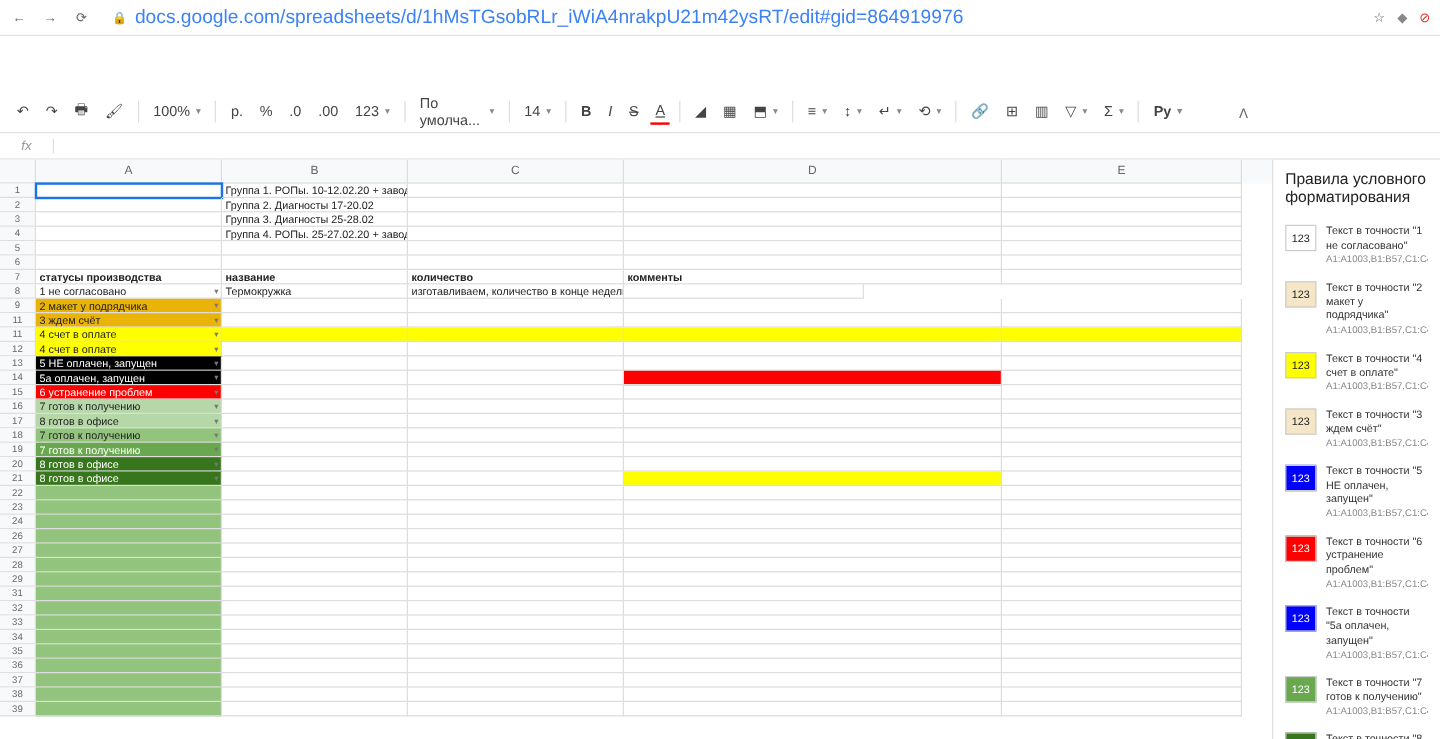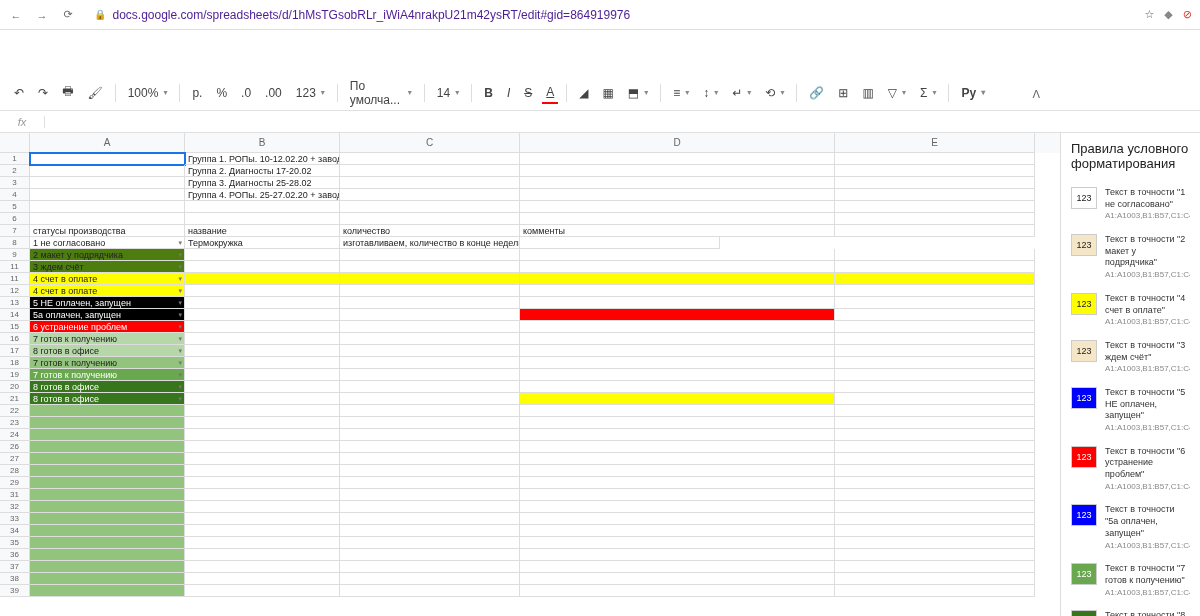--- a/index.html
+++ b/index.html
@@ -1,21 +1,21 @@
 <!DOCTYPE html>
 <html><head>
 <meta charset="utf-8">
 <style>
 *{box-sizing:border-box;margin:0;padding:0;font-family:Arial,sans-serif}
 body{background:#fff;font-size:11px;color:#222;width:1200px;height:616px;overflow:hidden}
 .browser-bar{height:30px;display:flex;align-items:center;padding:0 8px;gap:10px;border-bottom:1px solid #e0e0e0}
 .nav-btn{width:16px;height:16px;display:flex;align-items:center;justify-content:center;color:#5f6368;cursor:pointer}
 .url-bar{flex:1;display:flex;align-items:center;gap:6px;padding:0 8px;font-size:12px;color:#5f6368}
 .lock-ico{font-size:10px}
-.url-txt{color:#4c1d95;font-size:12px}
+.url-txt{color:#3b82f6;font-size:16px}
 .br-right{display:flex;gap:10px;align-items:center;color:#5f6368}
 .spacer{height:45px}
 .toolbar{height:36px;display:flex;align-items:center;padding:0 10px;gap:6px;border-bottom:1px solid #e0e0e0;font-size:12px;color:#444}
 .tbtn{padding:3px 4px;cursor:pointer;color:#444;display:flex;align-items:center;gap:2px}
 .tsep{width:1px;height:18px;background:#ddd;margin:0 2px}
 .dd::after{content:"▾";font-size:8px;margin-left:3px;color:#888}
 .bold{font-weight:bold}
 .ital{font-style:italic}
 .strike{text-decoration:line-through}
 .uline{text-decoration:underline}
@@ -24,23 +24,23 @@
 .main{display:flex;height:calc(616px - 30px - 45px - 36px - 22px)}
 .sheet{flex:1;overflow:auto}
 .col-headers{display:flex;height:20px;background:#f8f9fa}
 .rh-corner{width:30px;border:1px solid #ddd;border-left:none;border-top:none;background:#f8f9fa}
 .ch{border:1px solid #ddd;border-left:none;border-top:none;display:flex;align-items:center;justify-content:center;font-size:10px;color:#666;background:#f8f9fa}
 .row{display:flex;height:12px}
 .rh{width:30px;border:1px solid #ddd;border-left:none;border-top:none;display:flex;align-items:center;justify-content:center;font-size:8px;color:#666;background:#f8f9fa}
 .cell{border:1px solid #ddd;border-left:none;border-top:none;padding:0 3px;font-size:9px;display:flex;align-items:center;overflow:hidden;white-space:nowrap;position:relative}
 .cA{width:155px}.cB{width:155px}.cC{width:180px}.cD{width:315px}.cE{width:200px}
 .sel{outline:2px solid #1a73e8;outline-offset:-1px}
-.hdr-b{font-weight:normal}
+.hdr-b{font-weight:bold}
 .dv::after{content:"▾";position:absolute;right:2px;font-size:7px;color:#777}
-.bg-beige{background:#4d7c0f}.bg-yellow{background:#ffff00}.bg-blue{background:#000000;color:#fff}.bg-red{background:#ff0000;color:#fff}.bg-lgreen{background:#b6d7a8}.bg-mgreen{background:#93c47d}.bg-green{background:#6aa84f;color:#fff}.bg-dgreen{background:#38761d;color:#fff}
+.bg-beige{background:#eab308}.bg-yellow{background:#ffff00}.bg-blue{background:#000000;color:#fff}.bg-red{background:#ff0000;color:#fff}.bg-lgreen{background:#b6d7a8}.bg-mgreen{background:#93c47d}.bg-green{background:#6aa84f;color:#fff}.bg-dgreen{background:#38761d;color:#fff}
 .side{width:140px;border-left:1px solid #ddd;padding:8px 0;overflow-y:auto}
 .side-title{font-size:13px;padding:0 10px 10px;color:#222}
 .rule{display:flex;align-items:flex-start;padding:6px 10px;gap:8px;cursor:pointer}
 .swatch{width:26px;height:22px;border:1px solid #ccc;display:flex;align-items:center;justify-content:center;font-size:9px;flex-shrink:0}
 .rule-txt{font-size:9px;line-height:1.3;color:#333;overflow:hidden}
 .rule-sub{color:#888;font-size:8px}
 .add-rule{padding:10px;color:#1a73e8;font-size:11px;cursor:pointer}
 .chev{position:absolute;right:160px;top:88px;color:#666;cursor:pointer}
 </style>
 </head>

